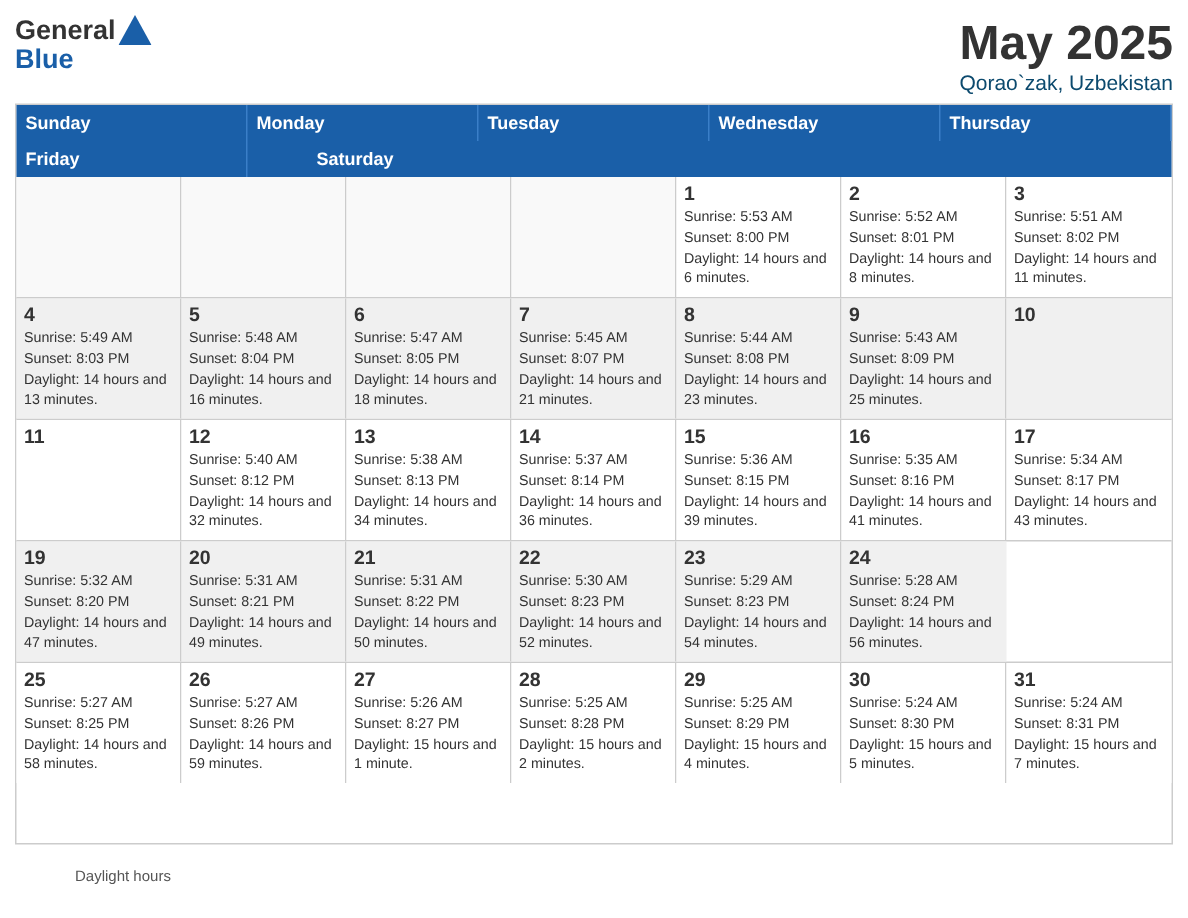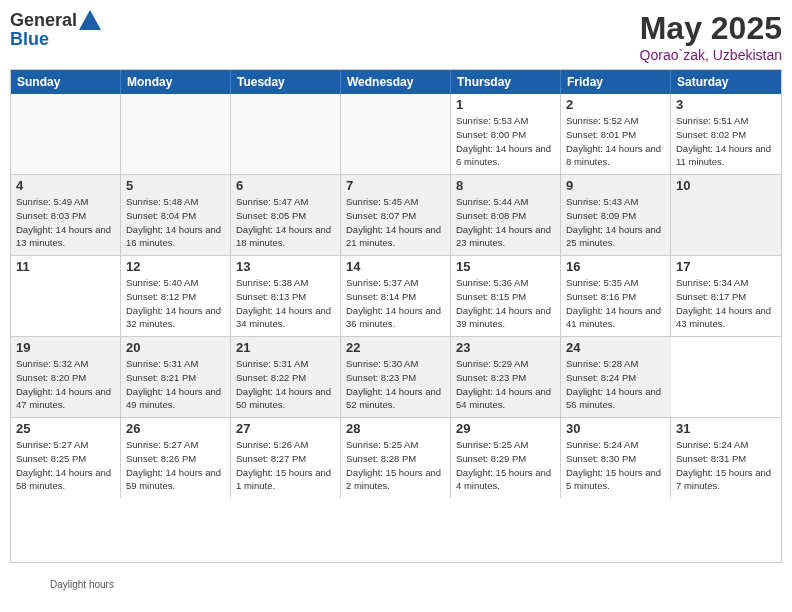--- a/index.html
+++ b/index.html
@@ -35,39 +35,39 @@
     .title-section {
       text-align: right;
     }
     .month-title {
       font-size: 32px;
       font-weight: bold;
       color: #333;
     }
     .location {
       font-size: 14px;
-      color: #701a75;
+      color: #0c4a6e;
     }
     .calendar {
       flex: 1;
       border: 1px solid #ccc;
     }
     .cal-header {
       display: grid;
-      grid-template-columns: repeat(7, 1fr);
+      grid-template-columns: repeat(5, 1fr);
       background: #1a5fa8;
     }
     .cal-header-cell {
       color: #fff;
       font-size: 12px;
       font-weight: bold;
       padding: 5px 6px;
       border-right: 1px solid #3a7fc8;
     }
-    .cal-header-cell:last-child { border-right: none; }
+    .cal-header-cell:last-child { border-right: none; margin-left: 40px; }
     .cal-body {
       display: flex;
       flex-direction: column;
     }
     .cal-row {
       display: grid;
       grid-template-columns: repeat(7, 1fr);
       border-bottom: 1px solid #ccc;
       flex: 1;
     }

